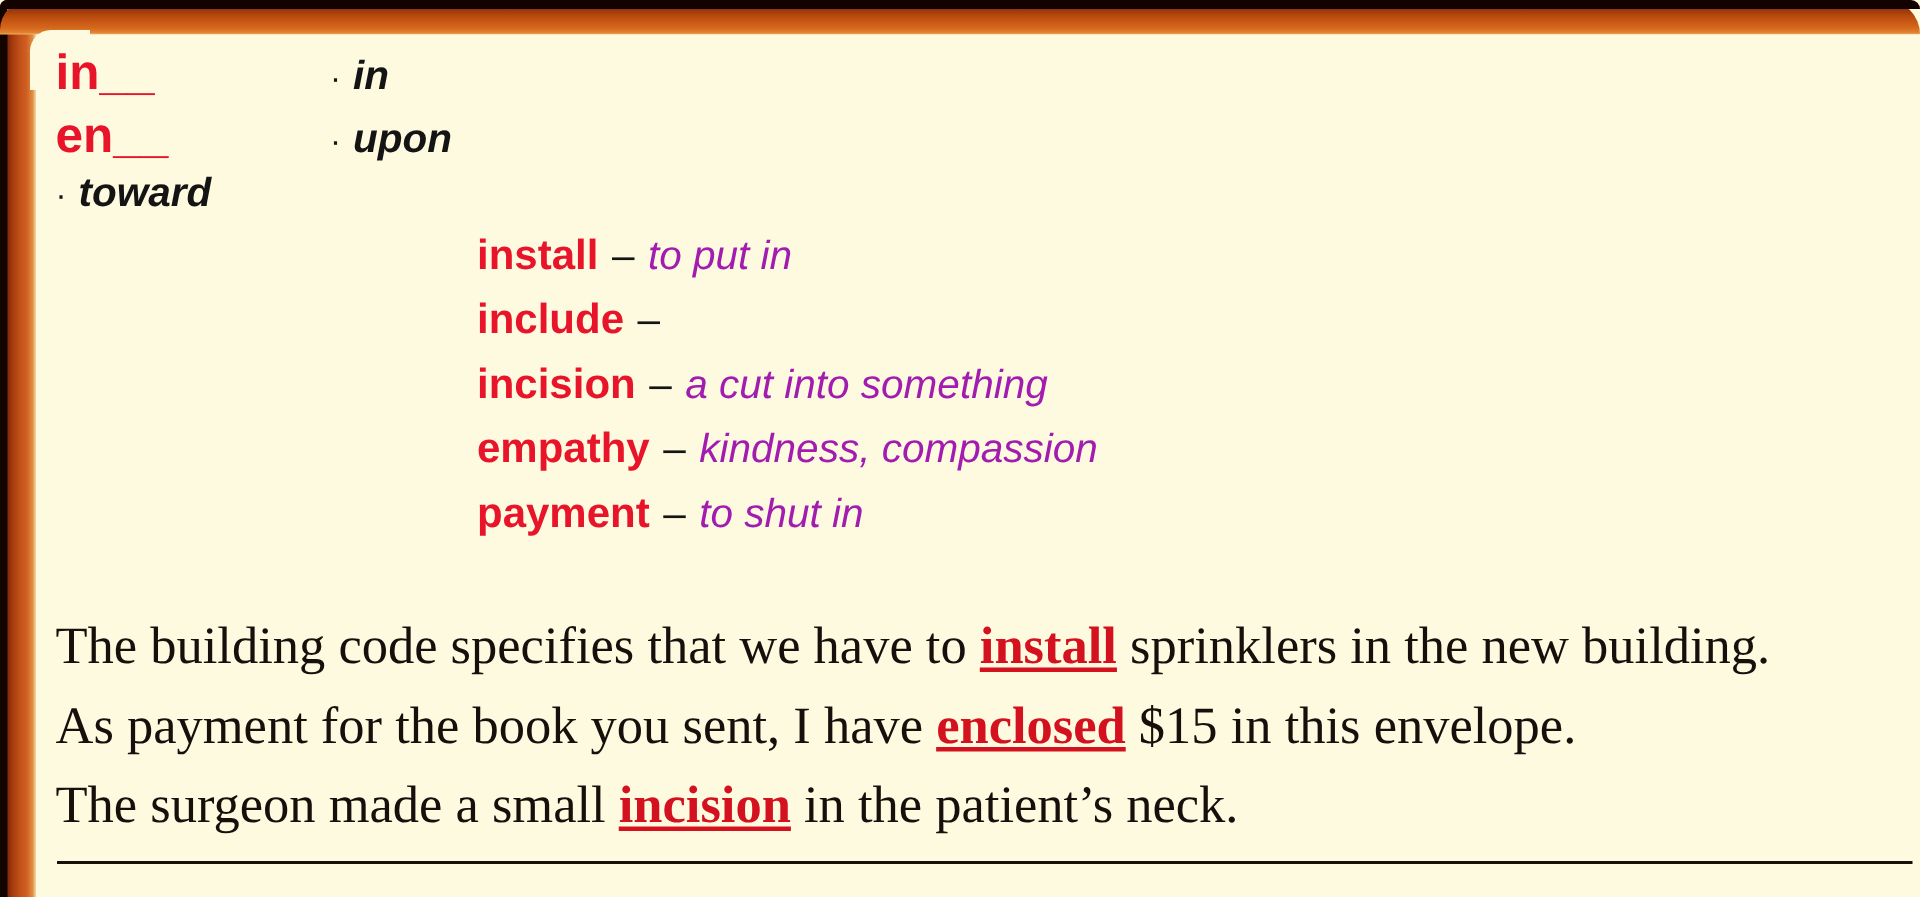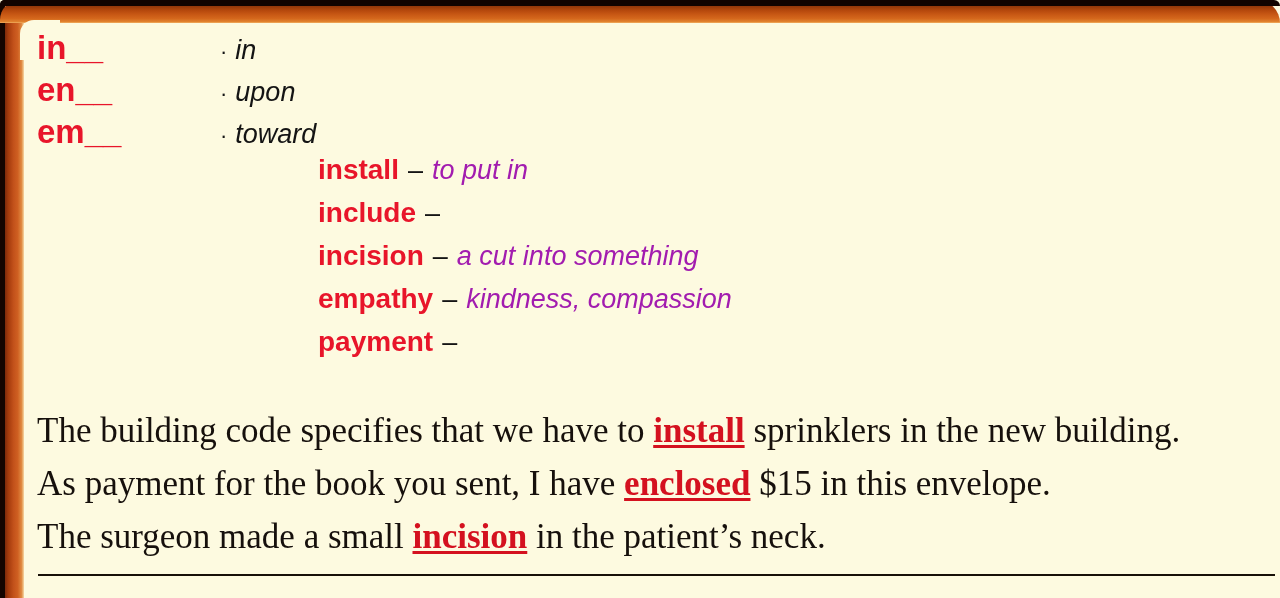--- a/index.html
+++ b/index.html
@@ -123,21 +123,21 @@
   }
   .bullet-dot {
     color: #141414;
     font-size: 22px;
     margin-right: 8px;
     line-height: 1;
   }
   .meaning-text {
     color: #141414;
     font-size: 27px;
-    font-weight: normal;
+    font-weight: bold;
     font-style: italic;
   }
 
   
   .defs-block {
     position: absolute;
     top: 131px;
     left: 294px;
   }
   .def-row {
@@ -218,21 +218,20 @@
 
       <div class="prefix-row">
         <div class="prefix-cell">en__</div>
         <div class="meaning-cell">
           <span class="bullet-dot">·</span>
           <span class="meaning-text">upon</span>
         </div>
       </div>
 
       <div class="prefix-row">
-        <div class="prefix-cell">em__</div>
         <div class="meaning-cell">
           <span class="bullet-dot">·</span>
           <span class="meaning-text">toward</span>
         </div>
       </div>
 
     </div>
 
     <div class="defs-block">
 
@@ -255,20 +254,21 @@
 
       <div class="def-row">
         <span class="def-word">empathy</span>
         <span class="def-dash">–</span>
         <span class="def-meaning">kindness, compassion</span>
       </div>
 
       <div class="def-row">
         <span class="def-word">payment</span>
         <span class="def-dash">–</span>
+        <span class="def-meaning">to shut in</span>
       </div>
 
     </div>
 
     <div class="sentences-block">
 
       <div class="sentence">
         <span>The building code specifies that we have to </span><span class="kw">install</span><span> sprinklers in the new building.</span>
       </div>
 

